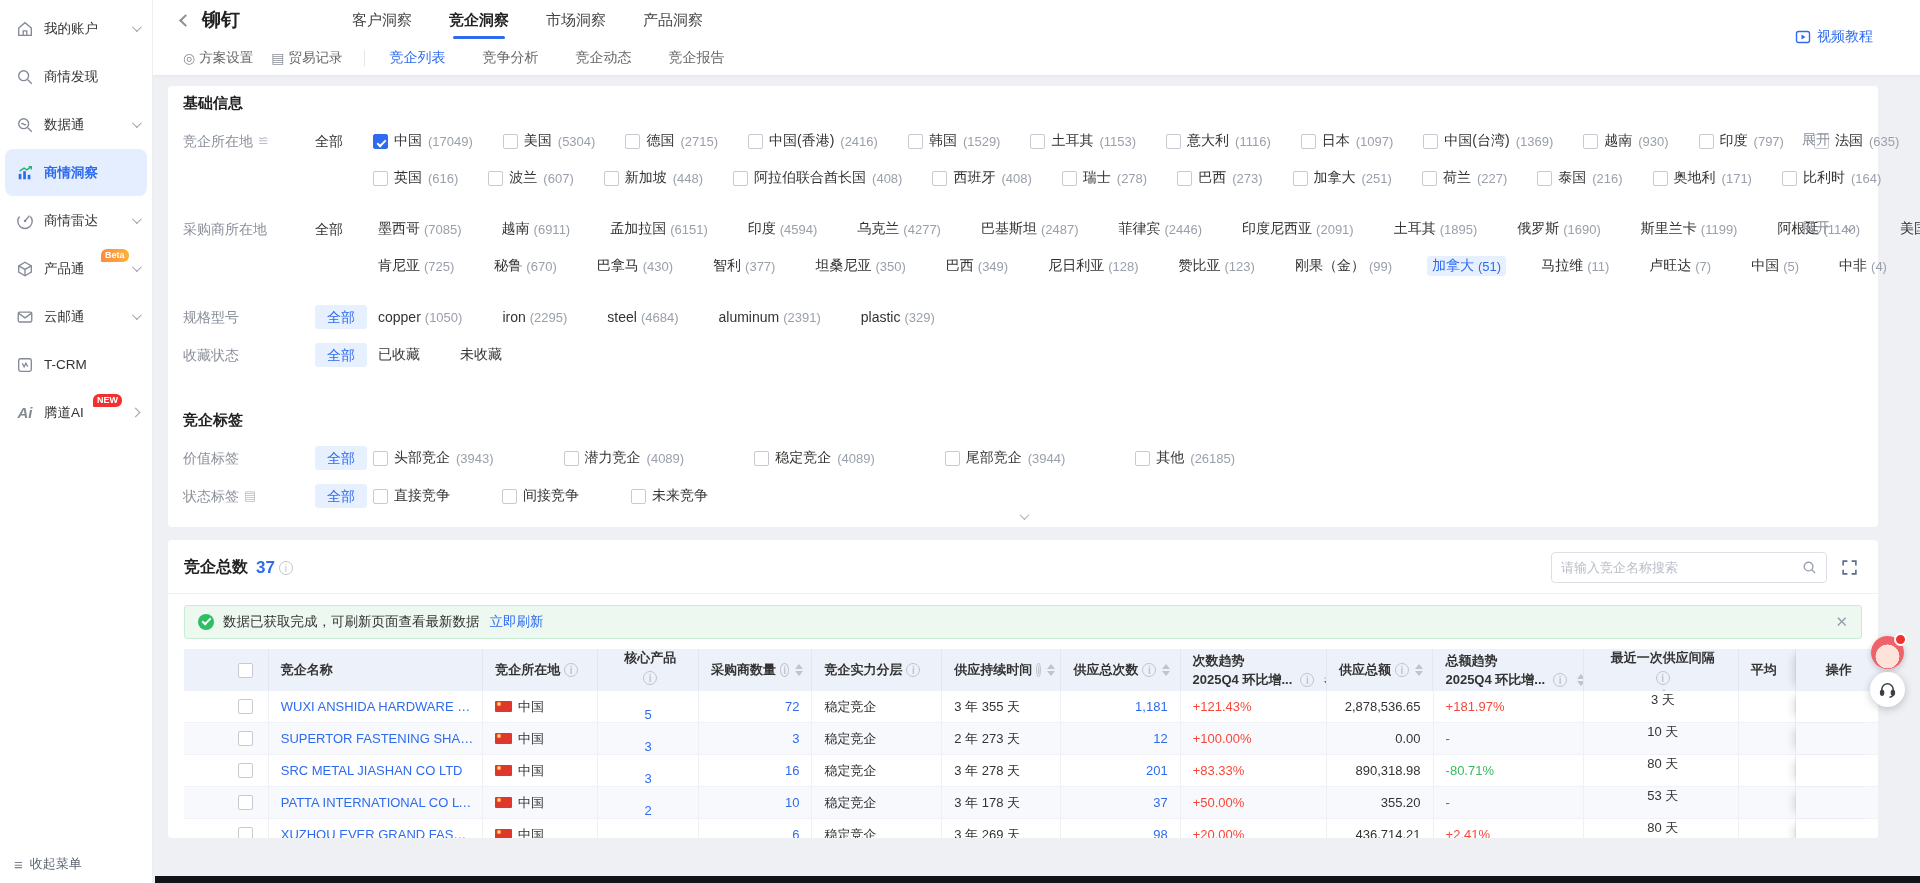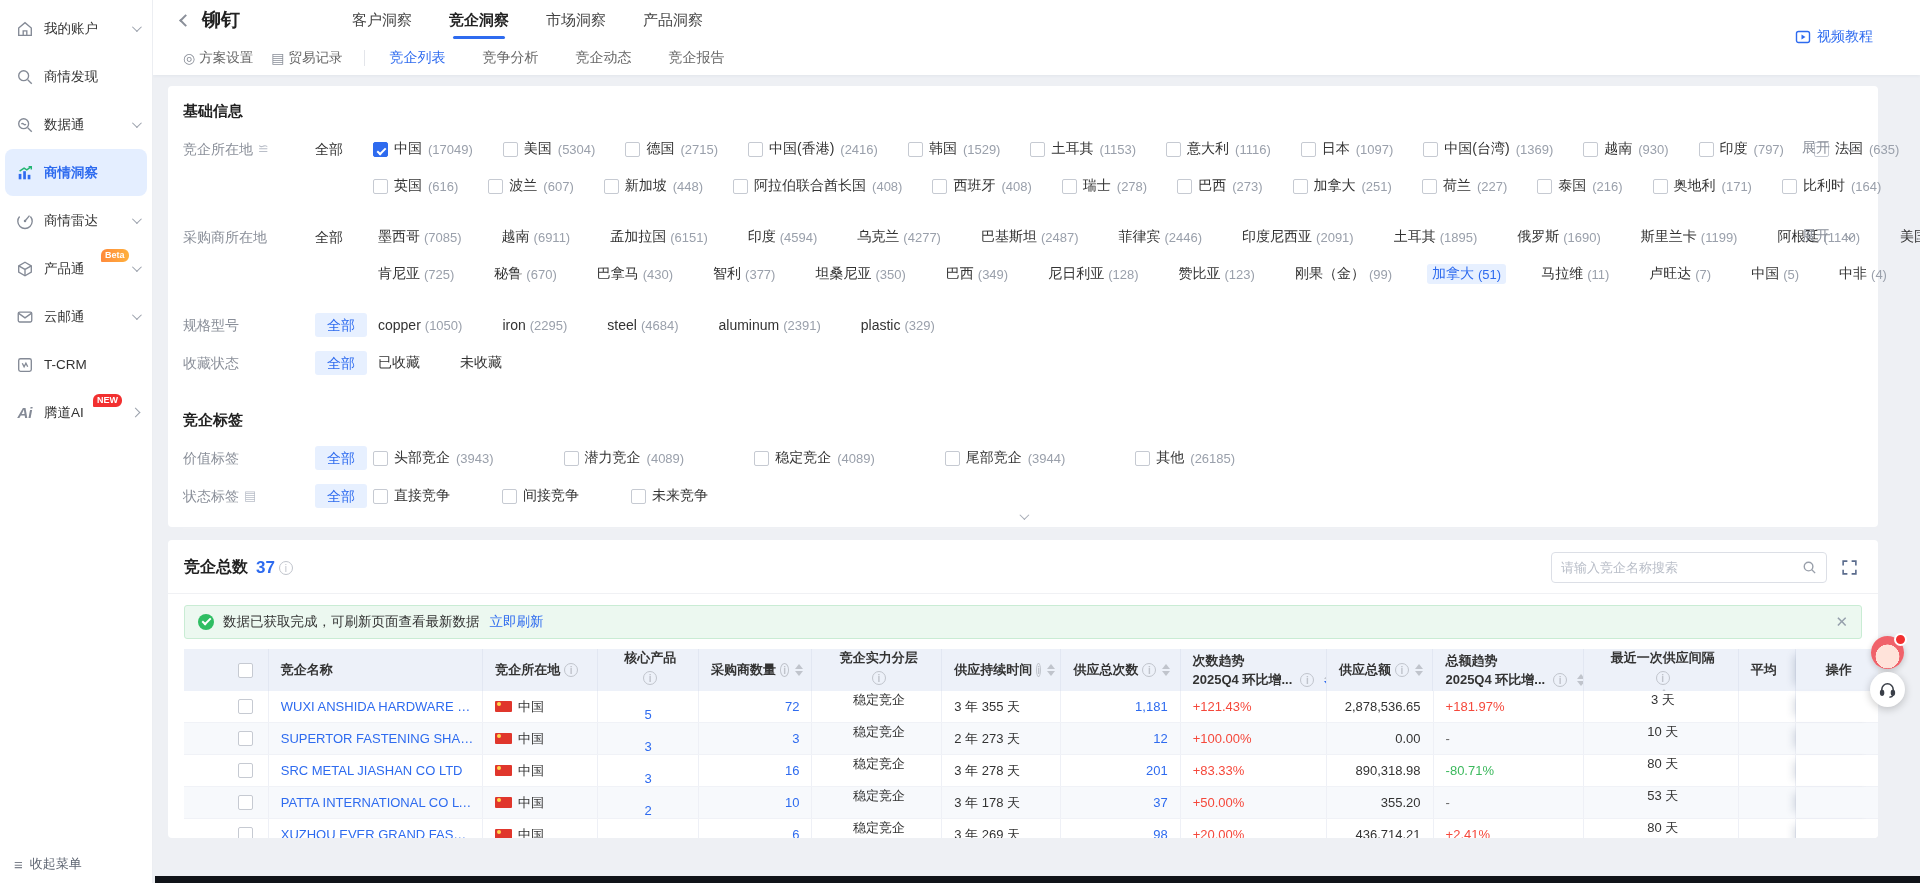--- a/index.html
+++ b/index.html
@@ -38,21 +38,21 @@
   .hdr-action { display:flex; align-items:center; gap:4px; color:#666; font-size:13.5px; margin-right:18px; cursor:pointer; }
   .hdr-action .ico { color:#8a8f99; font-size:14px; }
   .vdiv { width:1px; height:16px; background:#e3e5ea; margin:0 22px 0 4px; }
   .sub-tabs { display:flex; gap:37px; margin-left:2px; }
   .sub-tab { font-size:14px; color:#666; cursor:pointer; white-space:nowrap; }
   .sub-tab.active { color:#2e6bef; }
   .video-btn { position:absolute; right:47px; top:28px; display:flex; align-items:center; gap:6px; color:#2e6bef; font-size:14px; cursor:pointer; }
 
   
   .card { position:absolute; background:#fff; border-radius:4px; }
-  .filter-card { left:168px; top:86px; width:1710px; height:441px; padding:16px 16px 0 15px; }
+  .filter-card { left:168px; top:86px; width:1710px; height:441px; padding:8px 16px 0 15px; }
   .sec-title { font-size:15px; font-weight:bold; color:#222; margin-bottom:16px; }
   .f-row { position:relative; display:flex; align-items:flex-start; margin-bottom:14px; }
   .f-label { width:132px; flex:none; color:#8a8f99; font-size:14px; line-height:24px; display:flex; align-items:center; gap:5px; }
   .f-label .mini-ico { color:#b9bec8; font-size:13px; }
   .f-all { flex:none; width:58px; line-height:24px; color:#333; cursor:pointer; }
   .chip-all { display:inline-block; background:#e7f0ff; color:#2e6bef; line-height:24px; padding:0 12px; border-radius:3px; cursor:pointer; }
   .f-all-chip { flex:none; width:58px; }
   .f-opts { flex:1; }
   .opt-row { display:flex; flex-wrap:nowrap; gap:30px; margin-bottom:13px; align-items:center; min-height:24px; }
   .cb-opt { display:flex; align-items:center; gap:6px; cursor:pointer; white-space:nowrap; }
@@ -95,21 +95,21 @@
   
   .table { margin-left:16px; width:1694px; font-size:13px; }
   .tr { display:flex;padding-left:40px; }
   .th-row { background:#edf1f9; height:42px; }
   .th, .td { border-right:1px solid #e2e7f2; display:flex; align-items:center; padding:0 8px 0 12px; overflow:hidden; white-space:nowrap; }
   .th { font-weight:bold; color:#333; gap:4px; }
   .td { border-right:1px solid #eef0f6; height:31px; color:#333; }
   .body-row { border-bottom:1px solid #f0f2f7; background:#fff; }
   .body-row:nth-child(even) { background:#f7f9fc; }
   .col-cb{width:46px; justify-content:center; padding:0;} .col-name{width:220px;} .col-loc{width:118px;}
-  .col-core{width:103px;flex-direction:column;} .col-buyers{width:116px;} .col-tier{width:133px;flex-direction:column;} .col-dur{width:122px;}
+  .col-core{width:103px;flex-direction:column;} .col-buyers{width:116px;} .col-tier{width:133px;} .col-dur{width:122px;}
   .col-times{width:122px;} .col-ttrend{width:150px;} .col-amount{width:109px;} .col-atrend{width:154px;}
   .col-gap{width:159px;flex-direction:column;} .col-avg{width:58px;} .col-op{width:84px; border-right:none; box-shadow:-8px 0 8px -6px rgba(30,50,90,.18); justify-content:center;}
   .num { justify-content:flex-end; padding-right:12px; }
   .blue { color:#2e6bef; cursor:pointer; }
   .red { color:#f5483b; } .green { color:#3cb95d; } .flat { color:#333; } .dash { color:#666; }
   .sort { display:inline-flex; flex-direction:column; gap:2px; margin-left:2px; }
   .sort i { width:0; height:0; border-left:4px solid transparent; border-right:4px solid transparent; display:block; }
   .sort .up { border-bottom:5px solid #c0c4cc; } .sort .down { border-top:5px solid #c0c4cc; }
   .sort.desc .down { border-top-color:#2e6bef; }
   .two-line { flex-direction:column; align-items:flex-start; justify-content:center; line-height:15px; }
@@ -570,21 +570,21 @@
       <span class="txt-opt">
             <span class="opt-label">已收藏</span>
           </span>
           <span class="txt-opt">
             <span class="opt-label">未收藏</span>
           </span>
         </div>
     </div>
   </div>
 
-  <div class="sec-title" style="margin-top:20px;">竞企标签</div>
+  <div class="sec-title" style="margin-top:28px;">竞企标签</div>
 
   <div class="f-row">
     <span class="f-label">价值标签</span>
     <span class="f-all-chip"><span class="chip-all">全部</span></span>
     <div class="f-opts">
       <div class="opt-row" style="margin-bottom:0; gap:70px;">
 
       <label class="cb-opt">
             <span class="cb"></span>
             <span class="opt-label">头部竞企</span>

